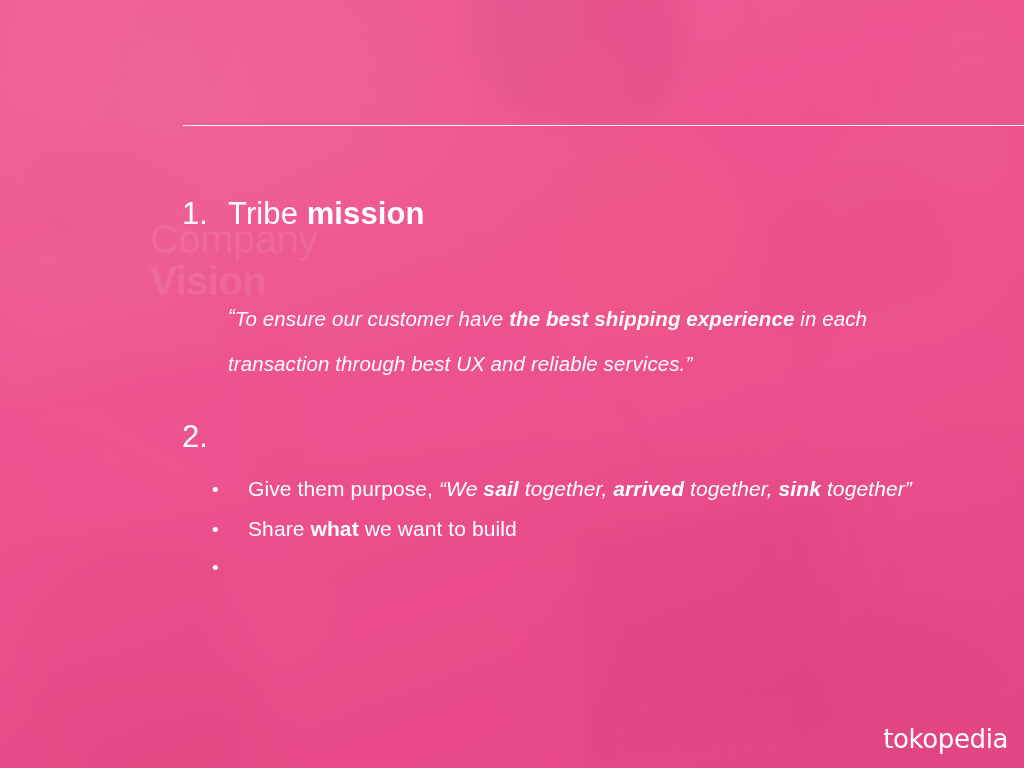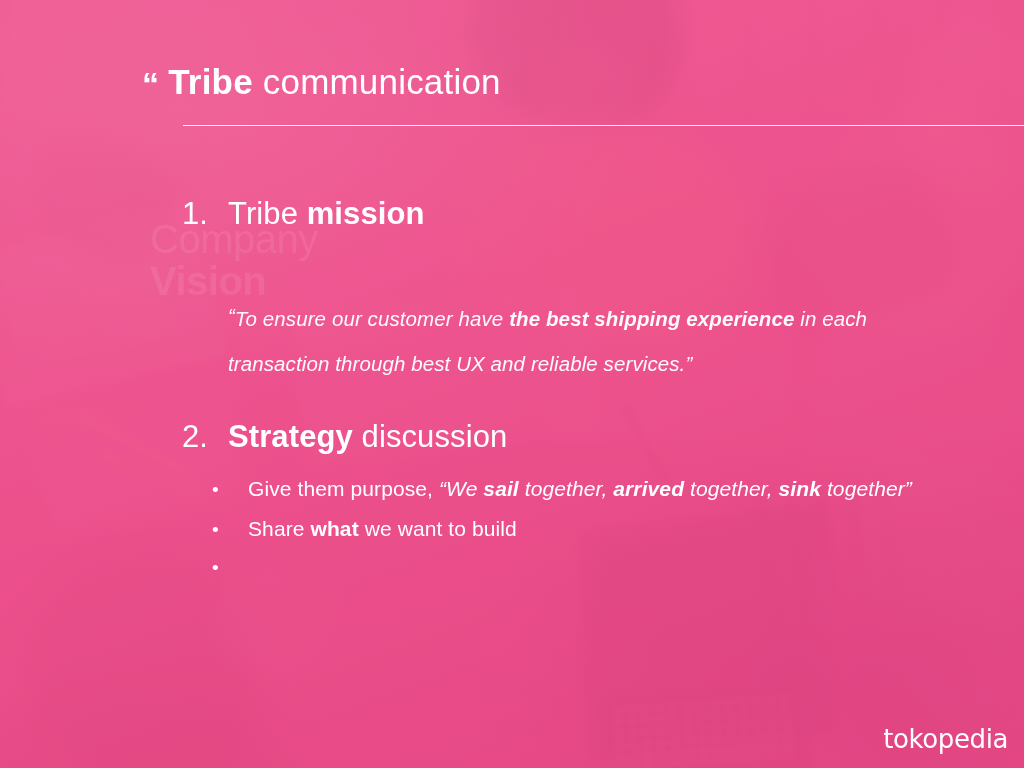--- a/index.html
+++ b/index.html
@@ -492,38 +492,34 @@
   <div class="tint"></div>
   <div class="tint2"></div>
 
   <div class="ghost">
     <div>Company</div>
     <div><b>Vision</b></div>
   </div>
 
   <div class="content">
 
-    <div class="title">
-      <span class="qmark">“</span><span class="strong">Tribe</span><span> communication</span>
-    </div>
 
     <div class="divider"></div>
 
     <div class="item" id="item-mission">
       <span class="num">1.</span>
       <span class="label"><span>Tribe </span><span class="strong">mission</span></span>
     </div>
 
     <div class="quote">
       <span class="openq">“</span><span>To ensure our customer have </span><span class="strong">the best shipping experience</span><span> in each transaction through best UX and reliable services.”</span>
     </div>
 
     <div class="item" id="item-strategy">
       <span class="num">2.</span>
-      <span class="label"><span class="strong">Strategy</span><span> discussion</span></span>
     </div>
 
     <div class="bullets">
 
       <div class="bullet">
         <span class="dot">•</span>
         <span class="btext"><span>Give them purpose, </span><span class="ital">“We </span><span class="strong ital">sail</span><span class="ital"> together, </span><span class="strong ital">arrived</span><span class="ital"> together, </span><span class="strong ital">sink</span><span class="ital"> together”</span></span>
       </div>
 
       <div class="bullet">

